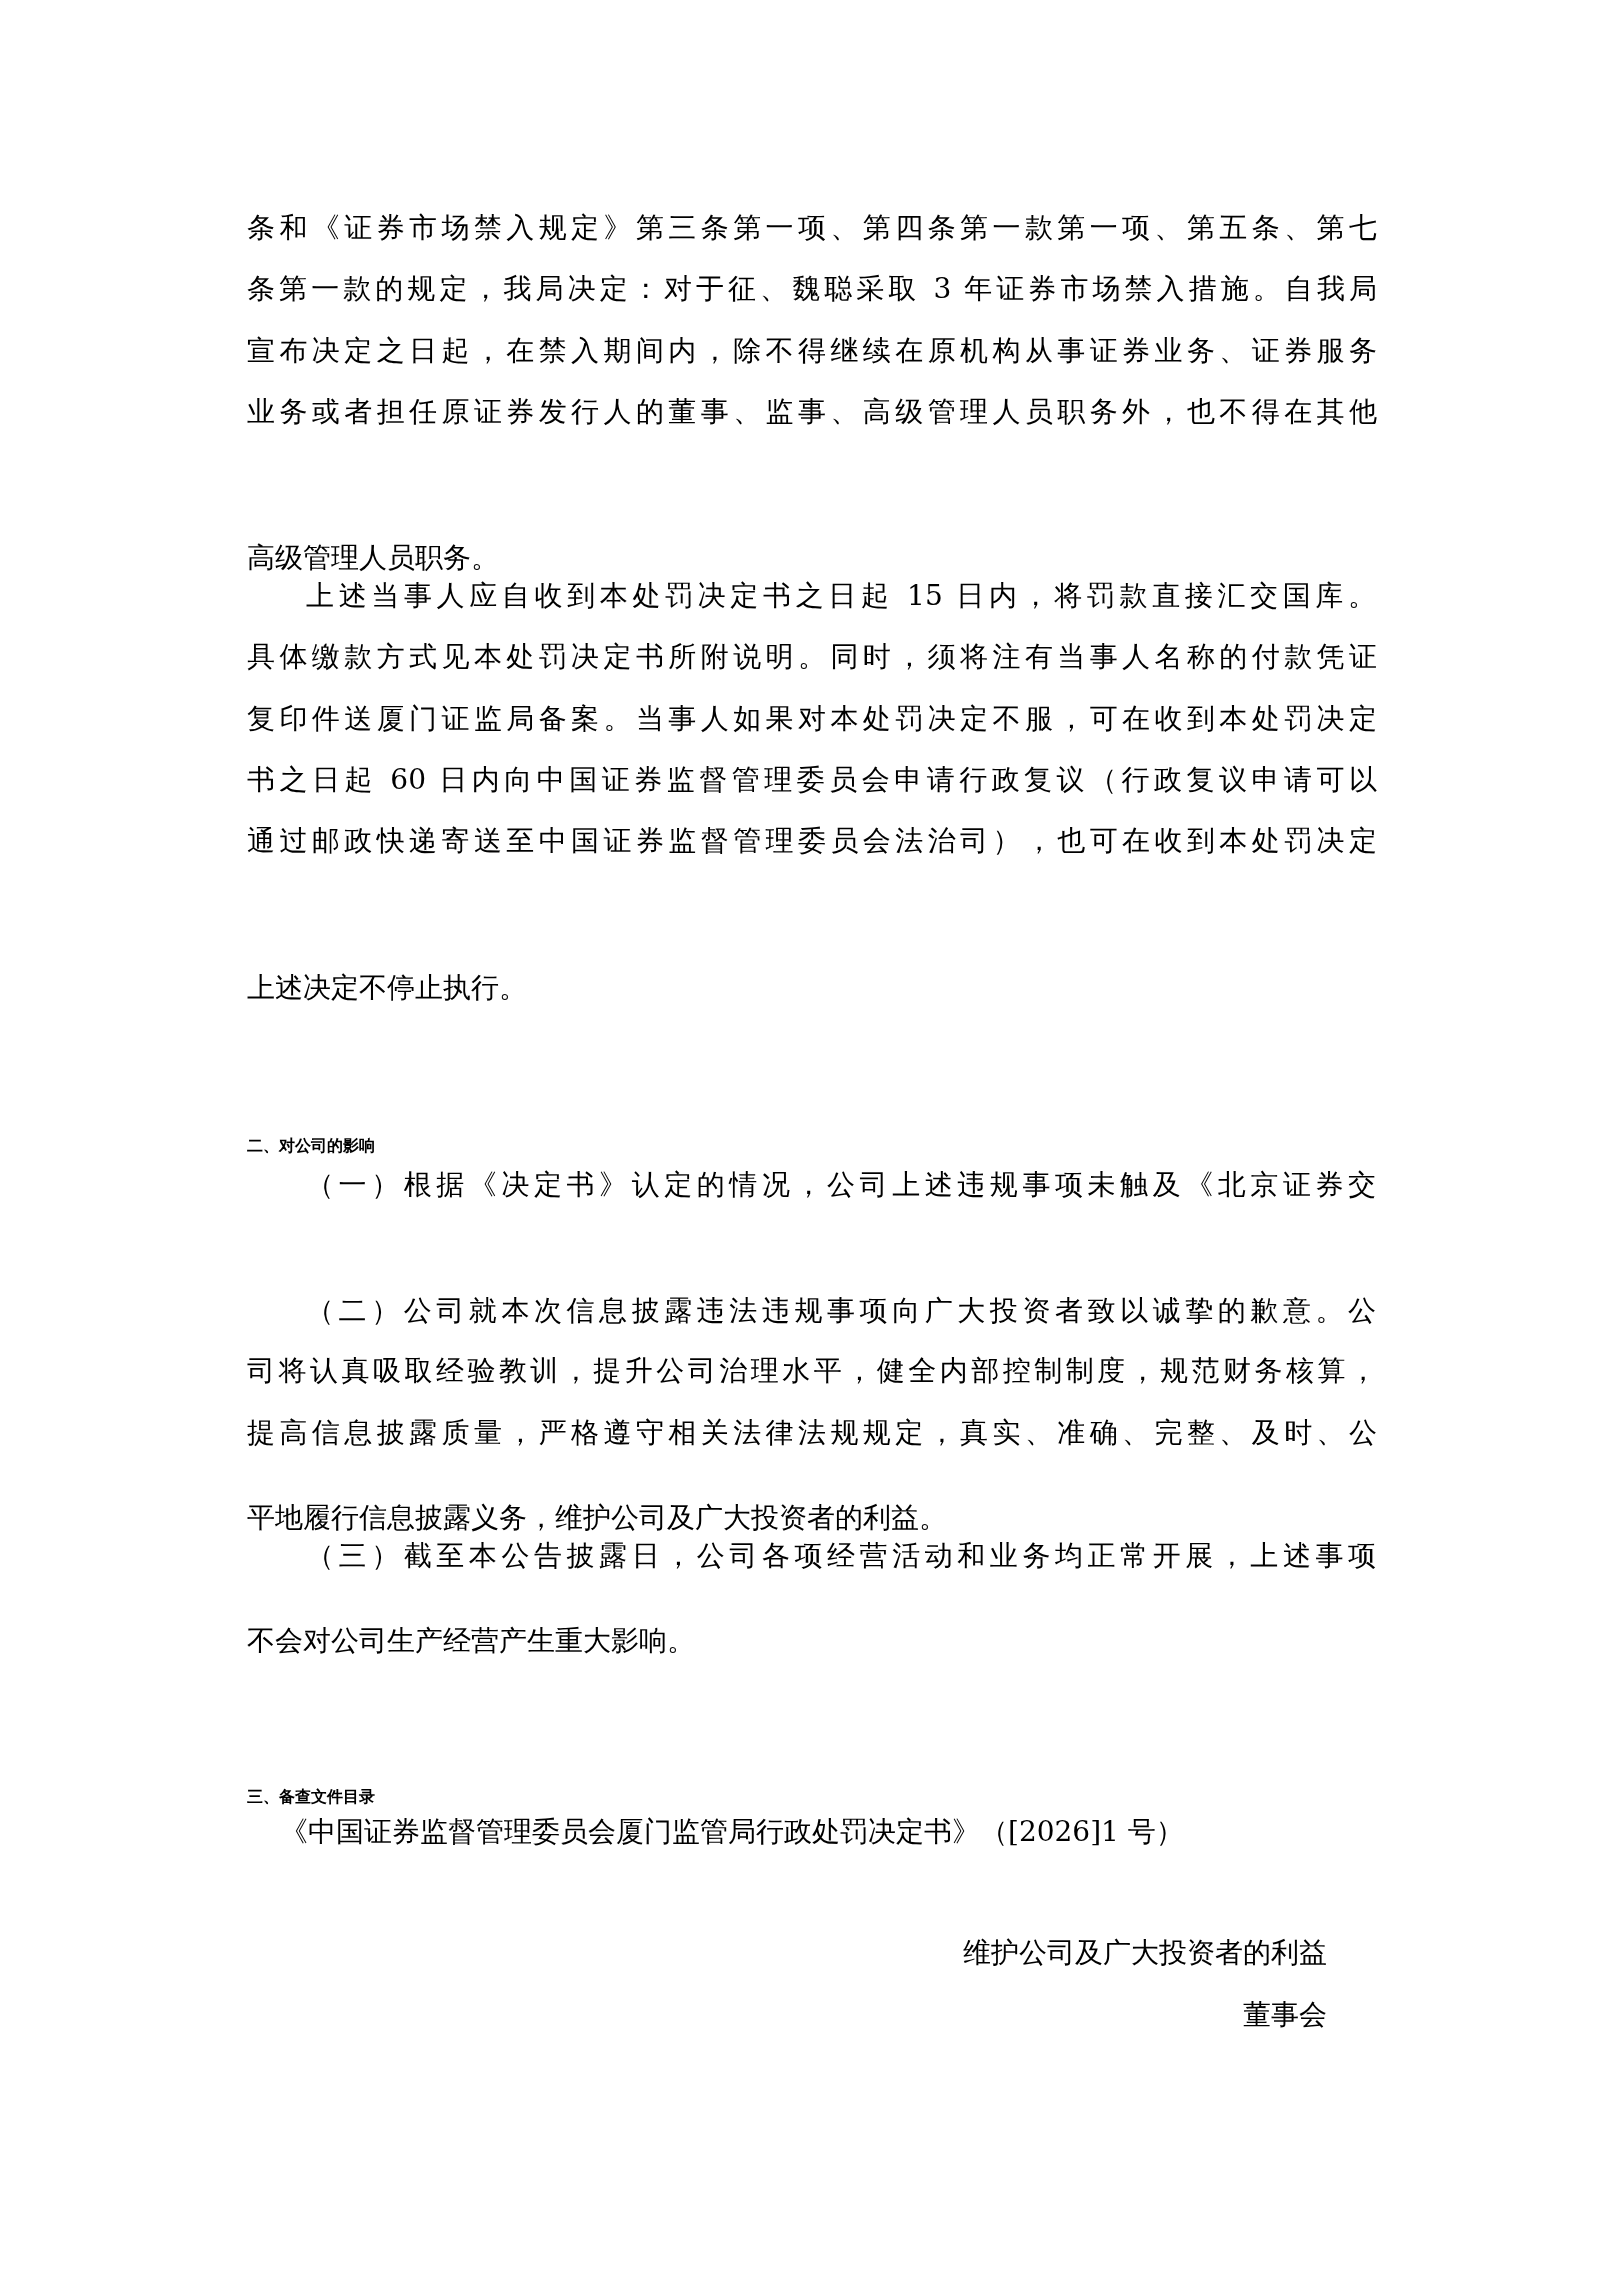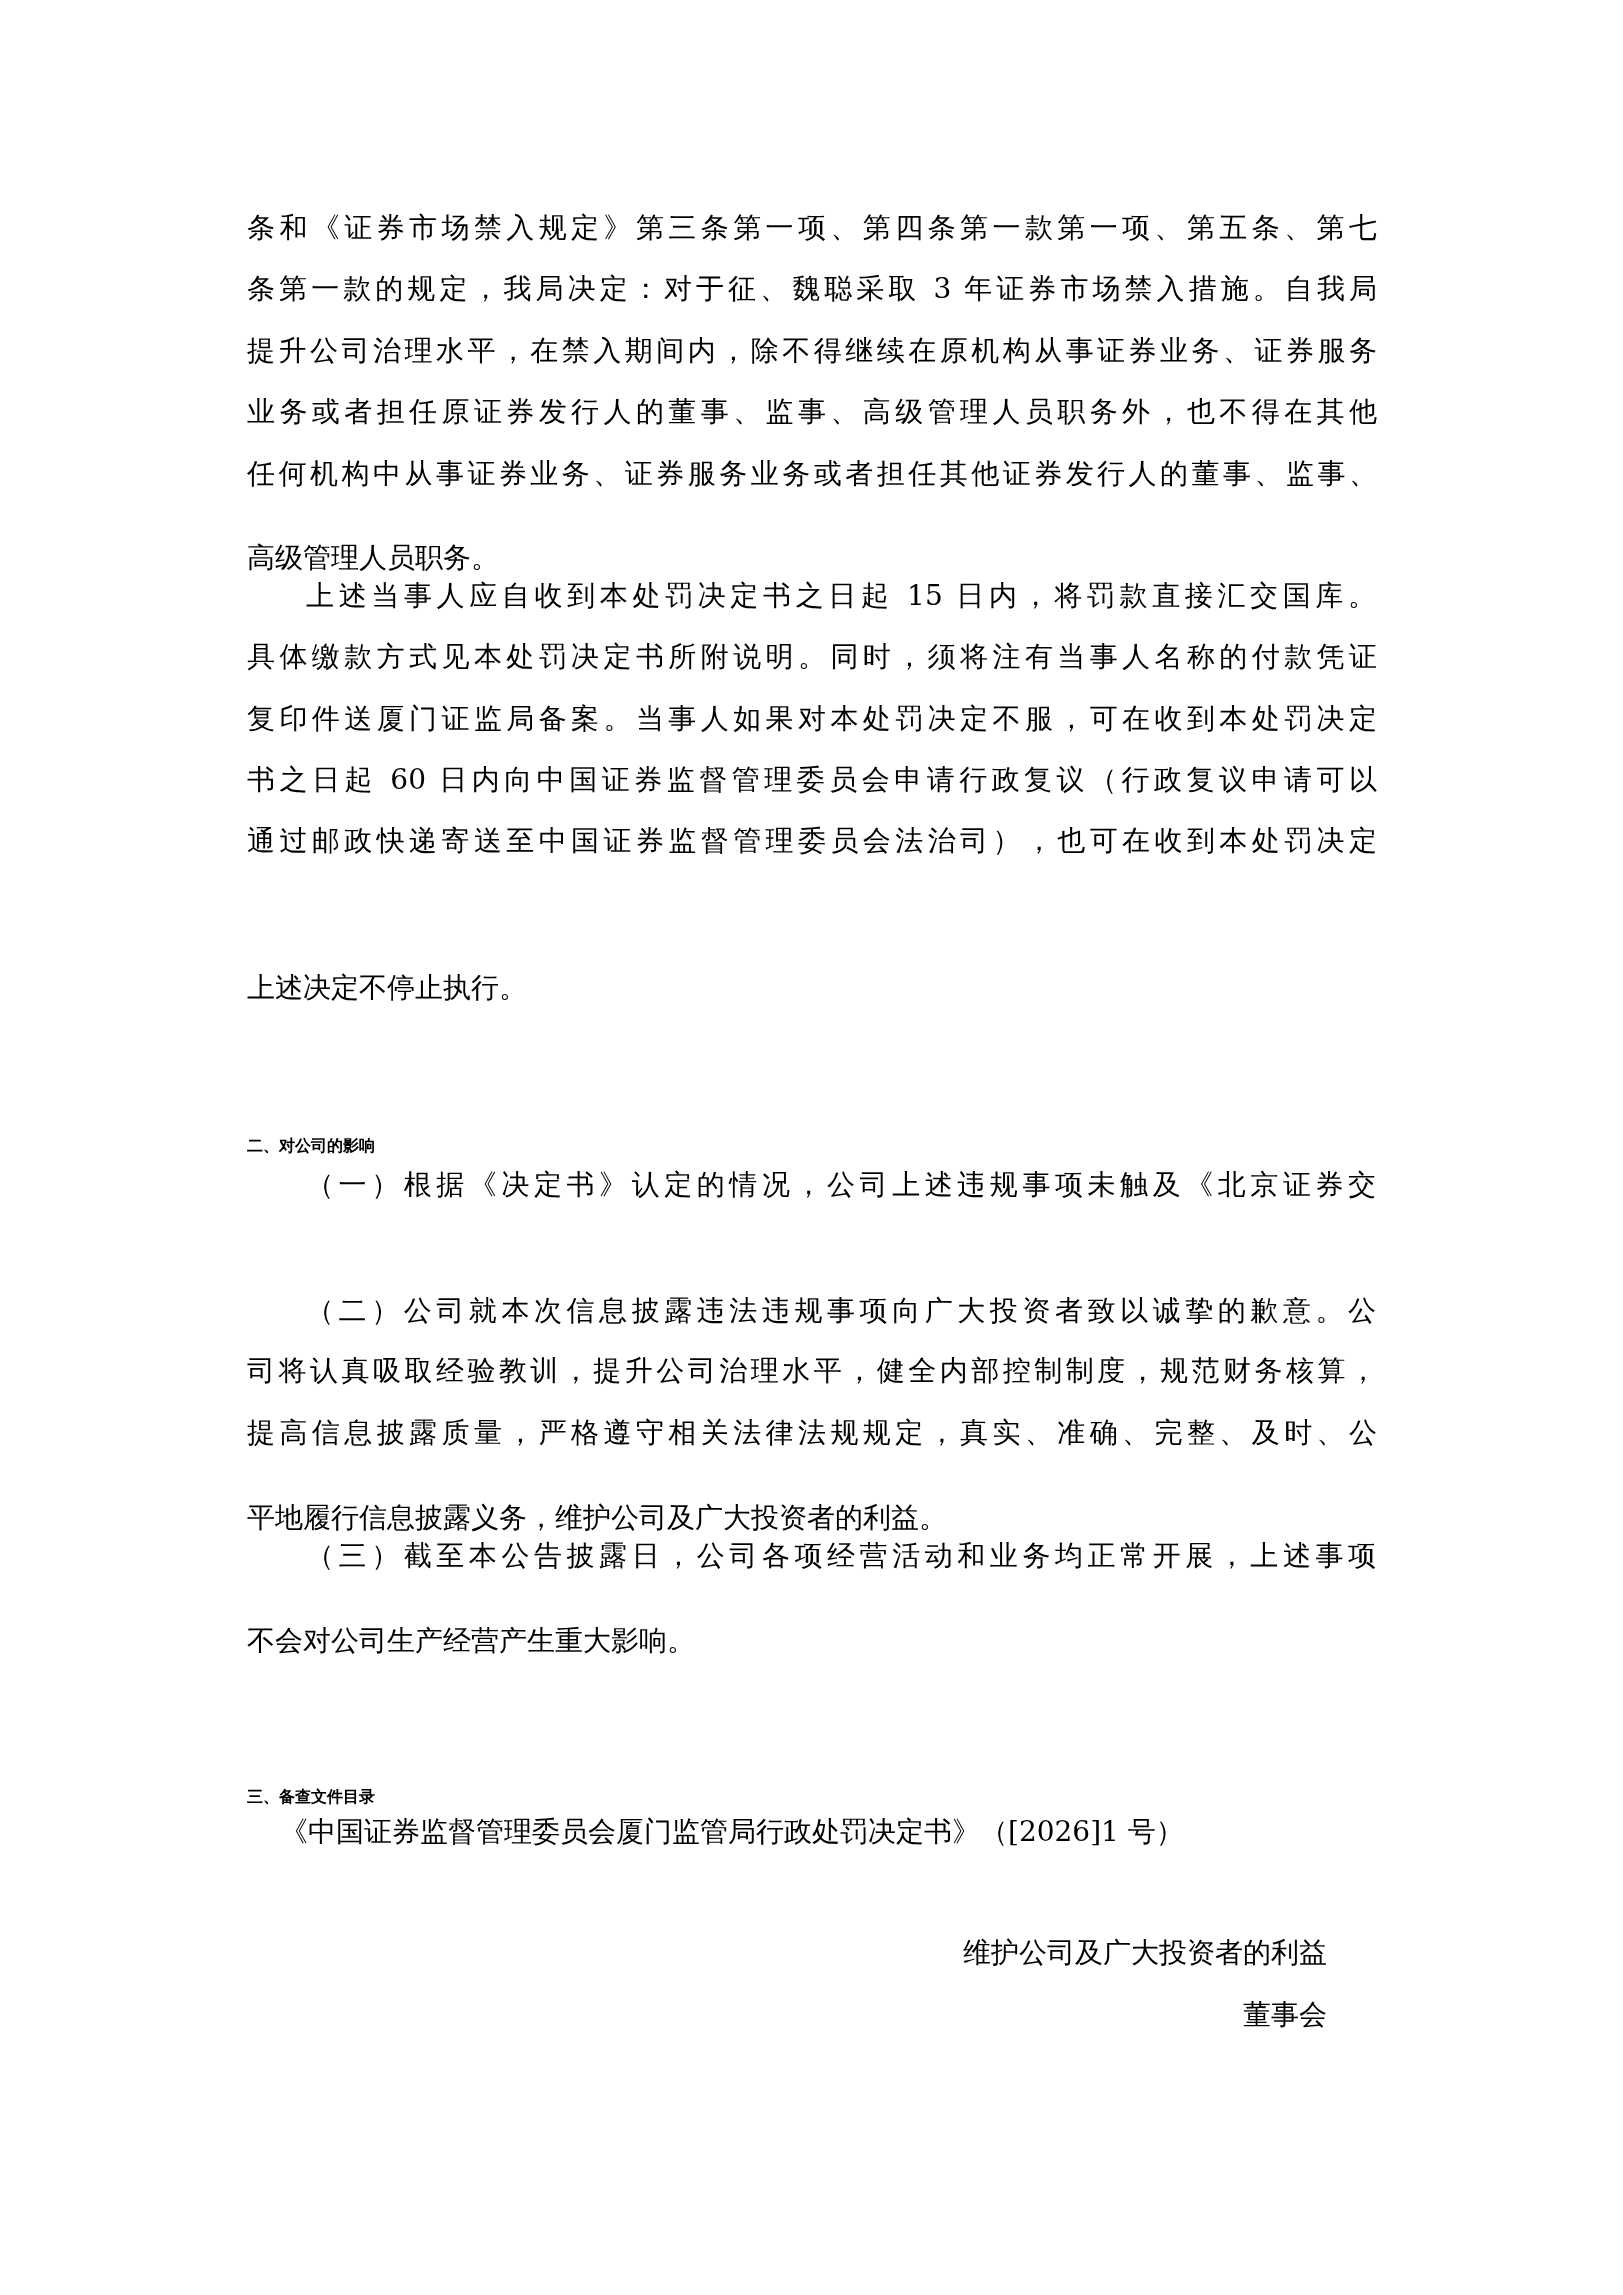--- a/index.html
+++ b/index.html
@@ -34,23 +34,22 @@
     font-size: 28px; line-height: 34px; white-space: nowrap;
   }
 </style>
 </head>
 <body>
 
 <div class="page">
 
   <div class="line" style="top:211px">条和《证券市场禁入规定》第三条第一项、第四条第一款第一项、第五条、第七</div>
   <div class="line" style="top:272px">条第一款的规定，我局决定：对于征、魏聪采取 3 年证券市场禁入措施。自我局</div>
-  <div class="line" style="top:334px">提升公司治理水平，在禁入期间内，除不得继续在原机构从事证券业务、证券服务</div>
+  <div class="line" style="top:334px">宣布决定之日起，在禁入期间内，除不得继续在原机构从事证券业务、证券服务</div>
   <div class="line" style="top:395px">业务或者担任原证券发行人的董事、监事、高级管理人员职务外，也不得在其他</div>
-  <div class="line" style="top:457px">任何机构中从事证券业务、证券服务业务或者担任其他证券发行人的董事、监事、</div>
   <div class="line last" style="top:517px">高级管理人员职务。</div>
 
   <div class="line indent" style="top:579px">上述当事人应自收到本处罚决定书之日起 15 日内，将罚款直接汇交国库。</div>
   <div class="line" style="top:640px">具体缴款方式见本处罚决定书所附说明。同时，须将注有当事人名称的付款凭证</div>
   <div class="line" style="top:702px">复印件送厦门证监局备案。当事人如果对本处罚决定不服，可在收到本处罚决定</div>
   <div class="line" style="top:763px">书之日起 60 日内向中国证券监督管理委员会申请行政复议（行政复议申请可以</div>
   <div class="line" style="top:824px">通过邮政快递寄送至中国证券监督管理委员会法治司），也可在收到本处罚决定</div>
   <div class="line last" style="top:947px">上述决定不停止执行。</div>
 
   <div class="heading" style="top:1096px">二、对公司的影响</div>

